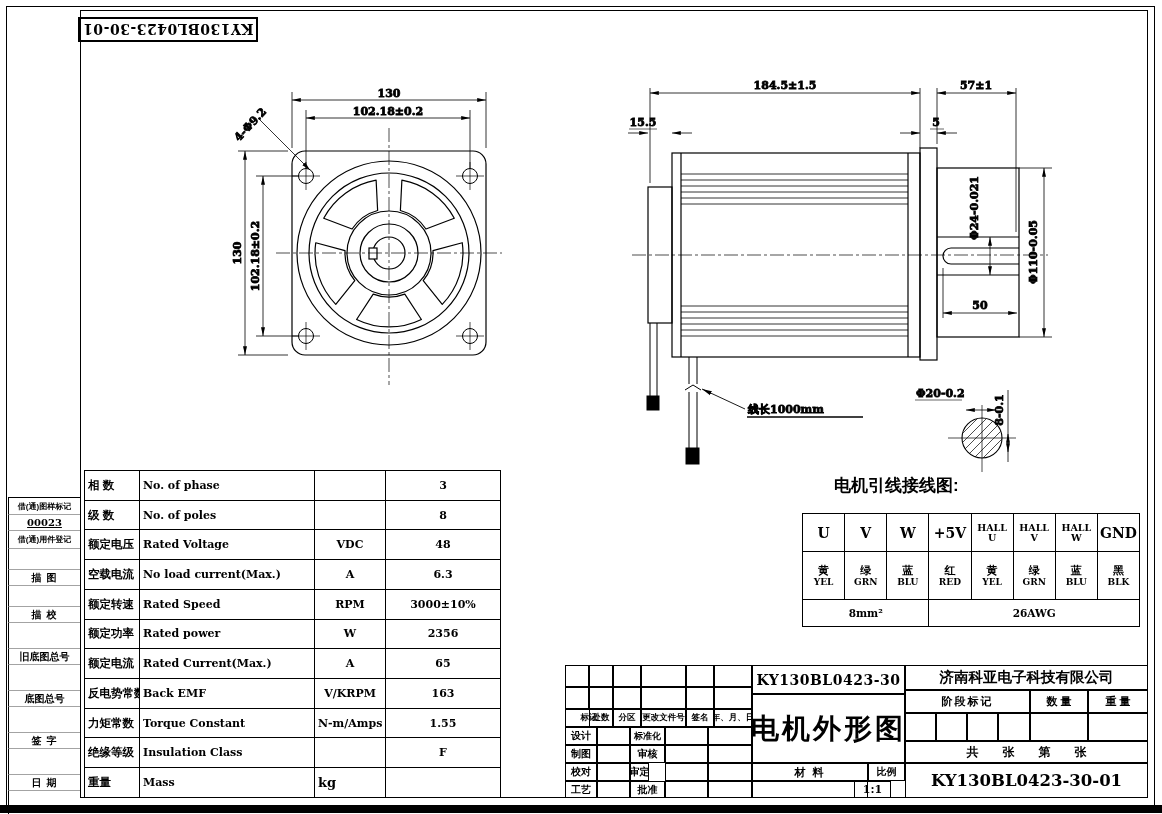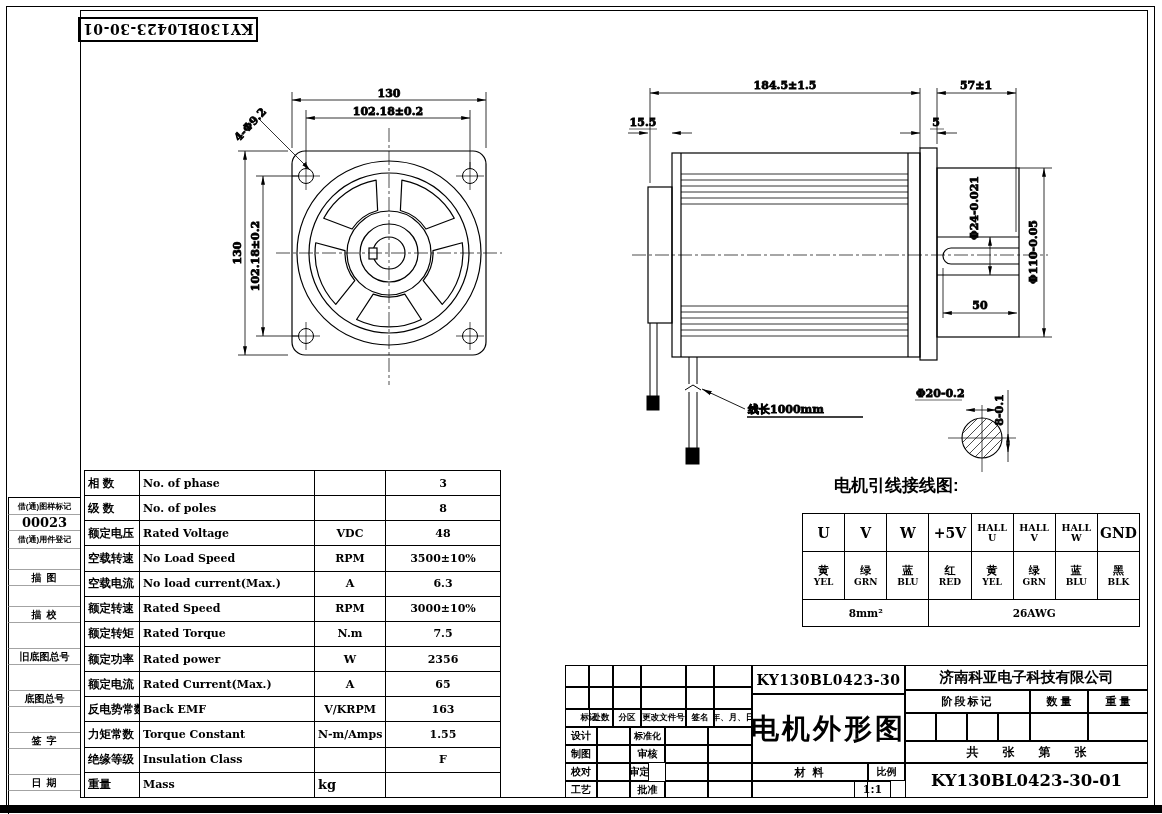--- a/index.html
+++ b/index.html
@@ -30,21 +30,21 @@
   .wh .two{font-size:9.5px;line-height:1.05;display:block;}
   .wc .c1{display:block;font-size:11px;line-height:1.2;font-family:"Liberation Sans",sans-serif;}
   .wc .c2{display:block;font-size:9px;line-height:1.2;}
   .wg{font-size:10.5px;height:26px;}
   
   .margin-col{left:8px;top:497px;width:72px;height:303px;border-top:1px solid #000;}
   .m-row{border-bottom:1px solid #a3a3a3;border-left:1px solid #000;display:flex;align-items:center;
          justify-content:center;font-weight:bold;overflow:hidden;white-space:nowrap;}
   .m-lb{font-size:10px;letter-spacing:1px;}
   .m-sm{font-size:8px;letter-spacing:0;}
-  .m-num{font-size:13px;font-family:"DejaVu Serif",serif;}
+  .m-num{font-size:10px;font-family:"DejaVu Serif",serif;text-decoration:underline;}
   
   .tblock{left:565px;top:665px;width:583px;height:133px;}
   .c{position:absolute;border:1px solid #000;box-sizing:border-box;display:flex;
      align-items:center;justify-content:center;font-weight:bold;overflow:hidden;white-space:nowrap;}
   .rev-h{font-size:8.5px;}
   .role{font-size:10px;}
   .big-title{font-size:28px;letter-spacing:3px;}
   .partno{font-size:14px;font-family:"DejaVu Serif",serif;letter-spacing:.5px;}
   .company{font-size:14.5px;}
   .lab11{font-size:11px;letter-spacing:2px;}
@@ -242,42 +242,30 @@
           <td class="unit"></td>
           <td class="val">8</td>
         </tr>
     <tr>
           <td class="cn">额定电压</td>
           <td class="en">Rated Voltage</td>
           <td class="unit">VDC</td>
           <td class="val">48</td>
         </tr>
     <tr>
-          <td class="cn">空载转速</td>
-          <td class="en">No Load Speed</td>
-          <td class="unit">RPM</td>
-          <td class="val">3500±10%</td>
-        </tr>
-    <tr>
           <td class="cn">空载电流</td>
           <td class="en">No load current(Max.)</td>
           <td class="unit">A</td>
           <td class="val">6.3</td>
         </tr>
     <tr>
           <td class="cn">额定转速</td>
           <td class="en">Rated Speed</td>
           <td class="unit">RPM</td>
           <td class="val">3000±10%</td>
-        </tr>
-    <tr>
-          <td class="cn">额定转矩</td>
-          <td class="en">Rated Torque</td>
-          <td class="unit">N.m</td>
-          <td class="val">7.5</td>
         </tr>
     <tr>
           <td class="cn">额定功率</td>
           <td class="en">Rated power</td>
           <td class="unit">W</td>
           <td class="val">2356</td>
         </tr>
     <tr>
           <td class="cn">额定电流</td>
           <td class="en">Rated Current(Max.)</td>

